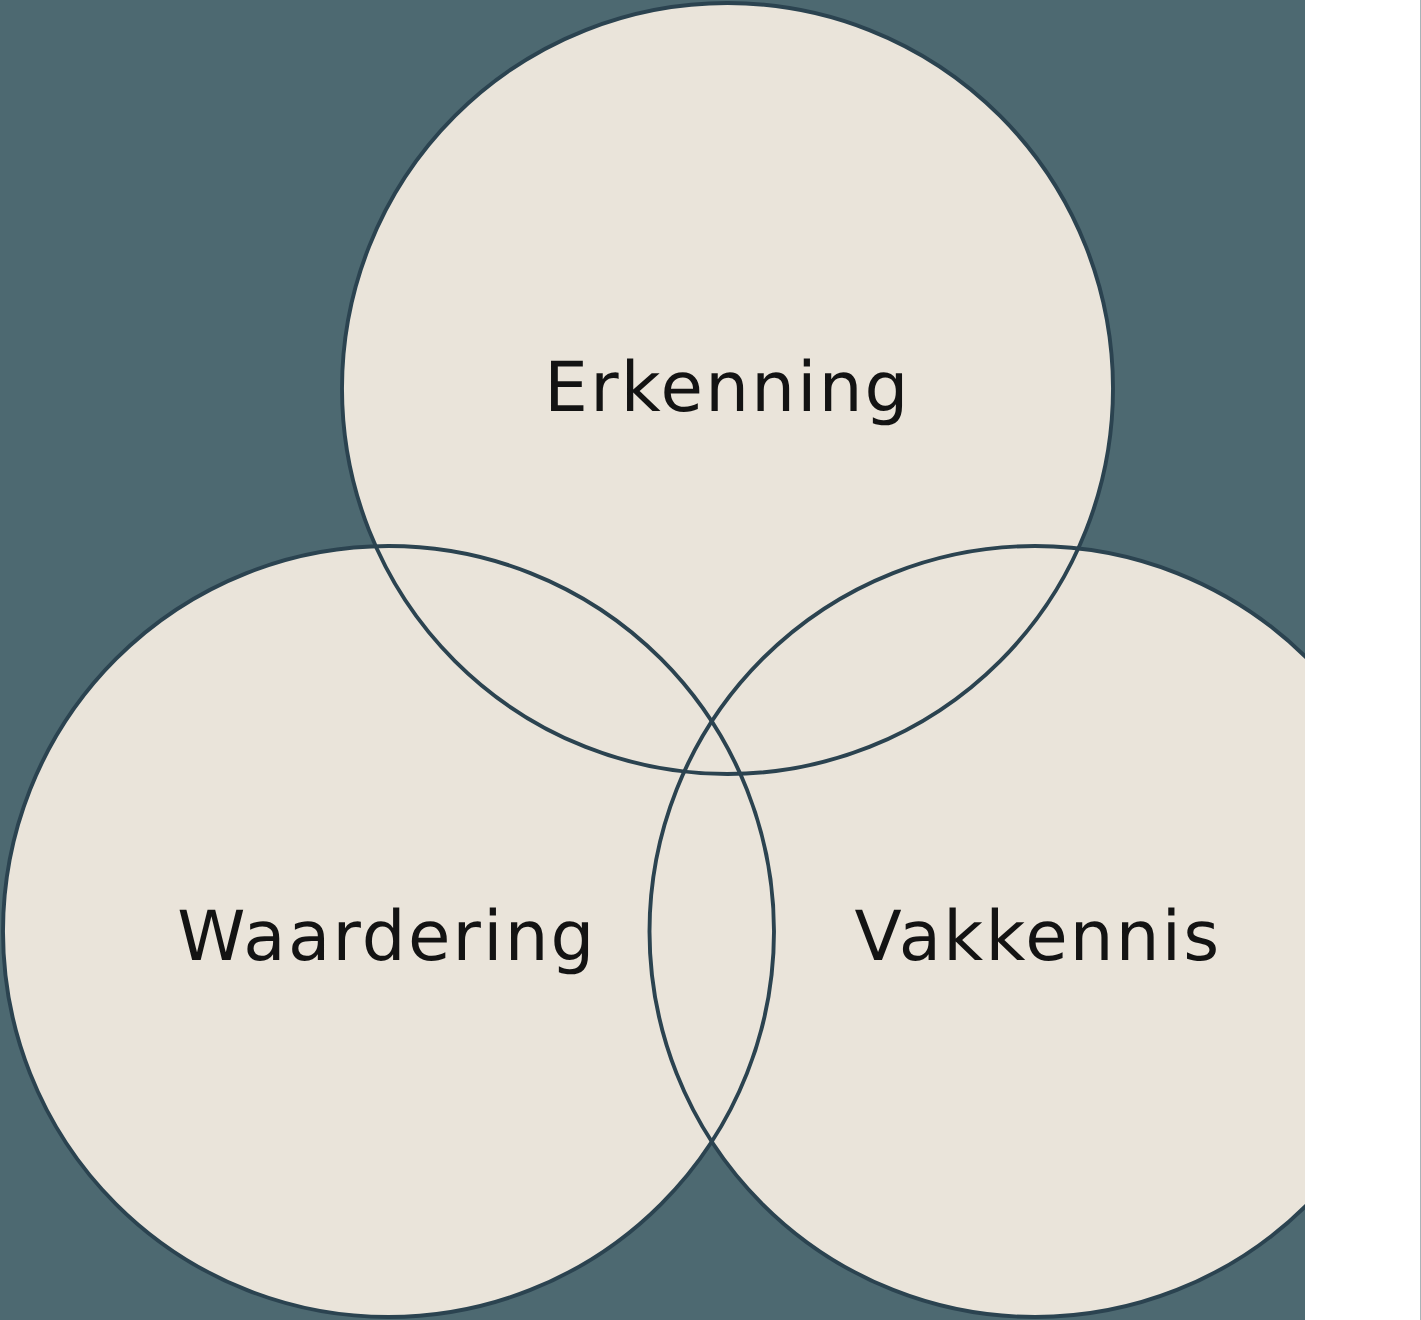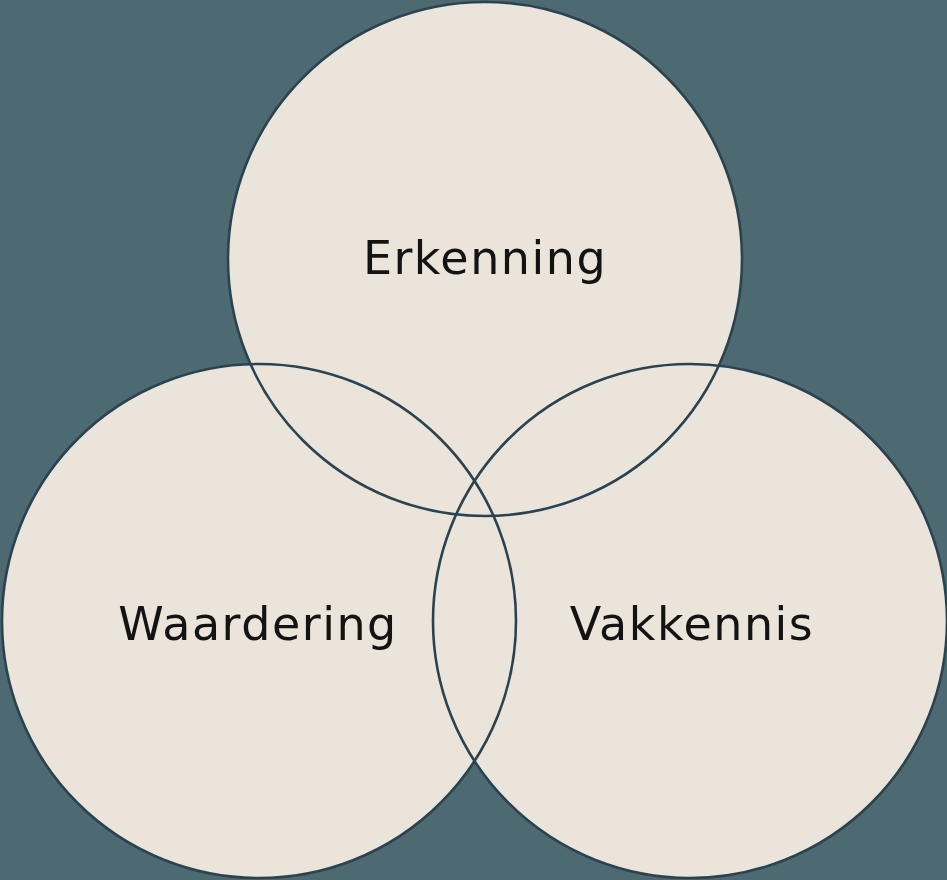--- a/index.html
+++ b/index.html
@@ -1,21 +1,21 @@
 <!DOCTYPE html>
 <html><head>
 <meta charset="utf-8">
 <style>
   html, body {
     margin: 0;
     padding: 0;
   }
   .stage {
     position: relative;
-    width: 947px;
+    width: 870px;
     height: 880px;
     overflow: hidden;
     font-family: "DejaVu Sans", "Liberation Sans", sans-serif;
   }
   .stage svg {
     display: block;
   }
   .venn-label {
     font-family: "DejaVu Sans", "Liberation Sans", sans-serif;
     font-size: 46px;

